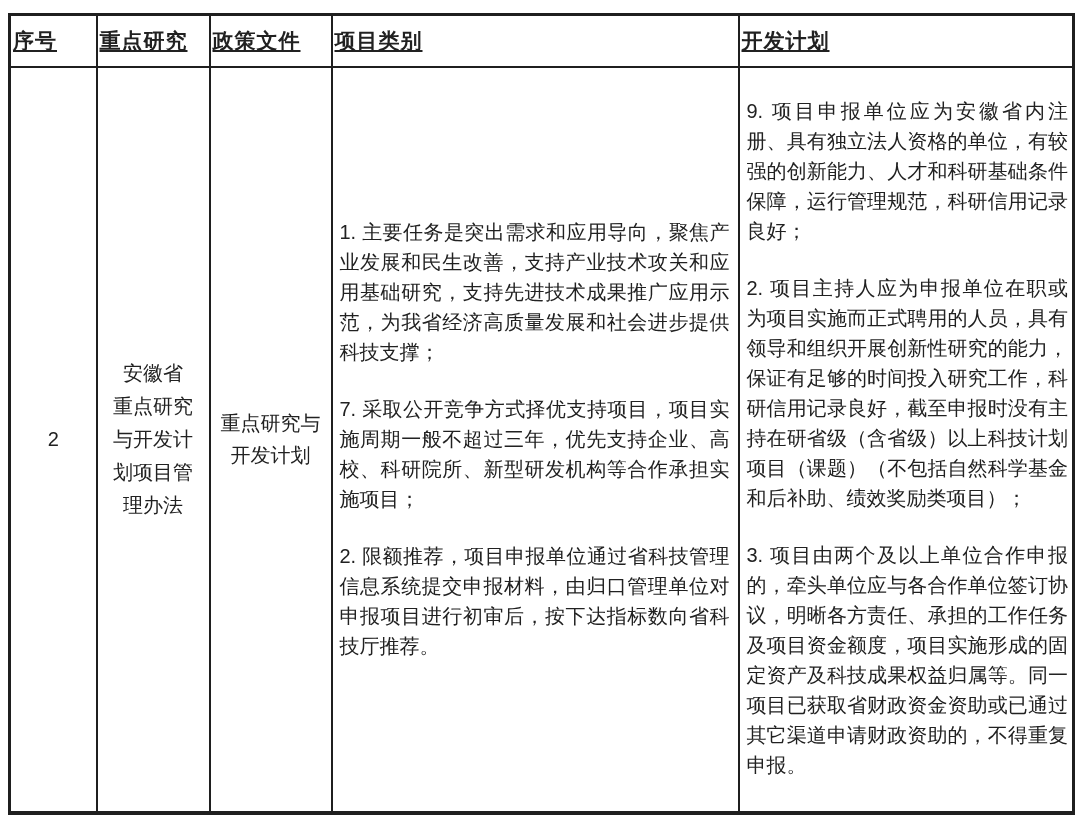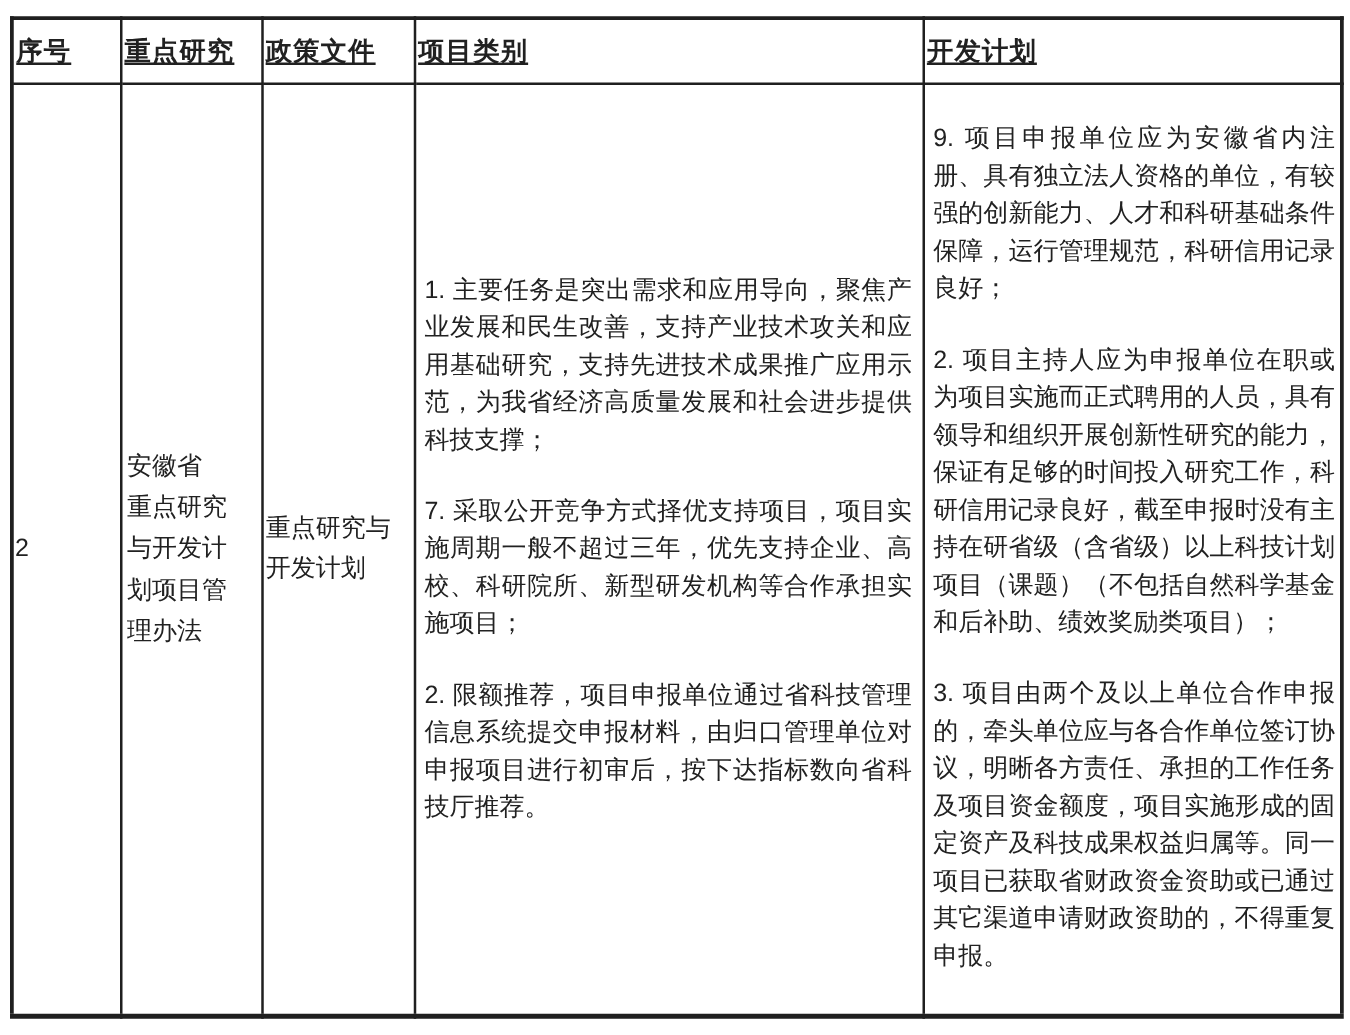--- a/index.html
+++ b/index.html
@@ -45,21 +45,21 @@
     letter-spacing: 1px;
     text-decoration: underline;
   }
   tbody tr { height: 746px; }
   td {
     font-size: 20px;
     line-height: 30px;
     vertical-align: middle;
   }
   td.center-cell {
-    text-align: left;
+    text-align: center;
     white-space: pre-line;
   }
   td.index-cell { font-size: 20px; }
   td.policy-cell { line-height: 33px; padding: 0 4px; }
   td.category-cell { line-height: 32px; padding: 0 2px; }
   td.text-cell p {
     margin: 0;
     text-align: justify;
     text-justify: inter-character;
   }

